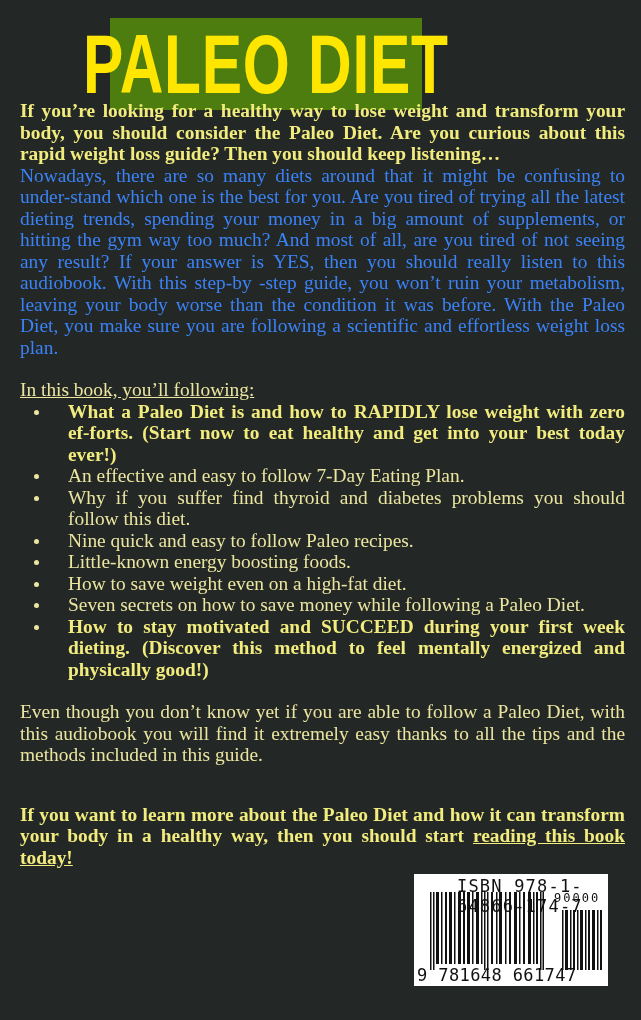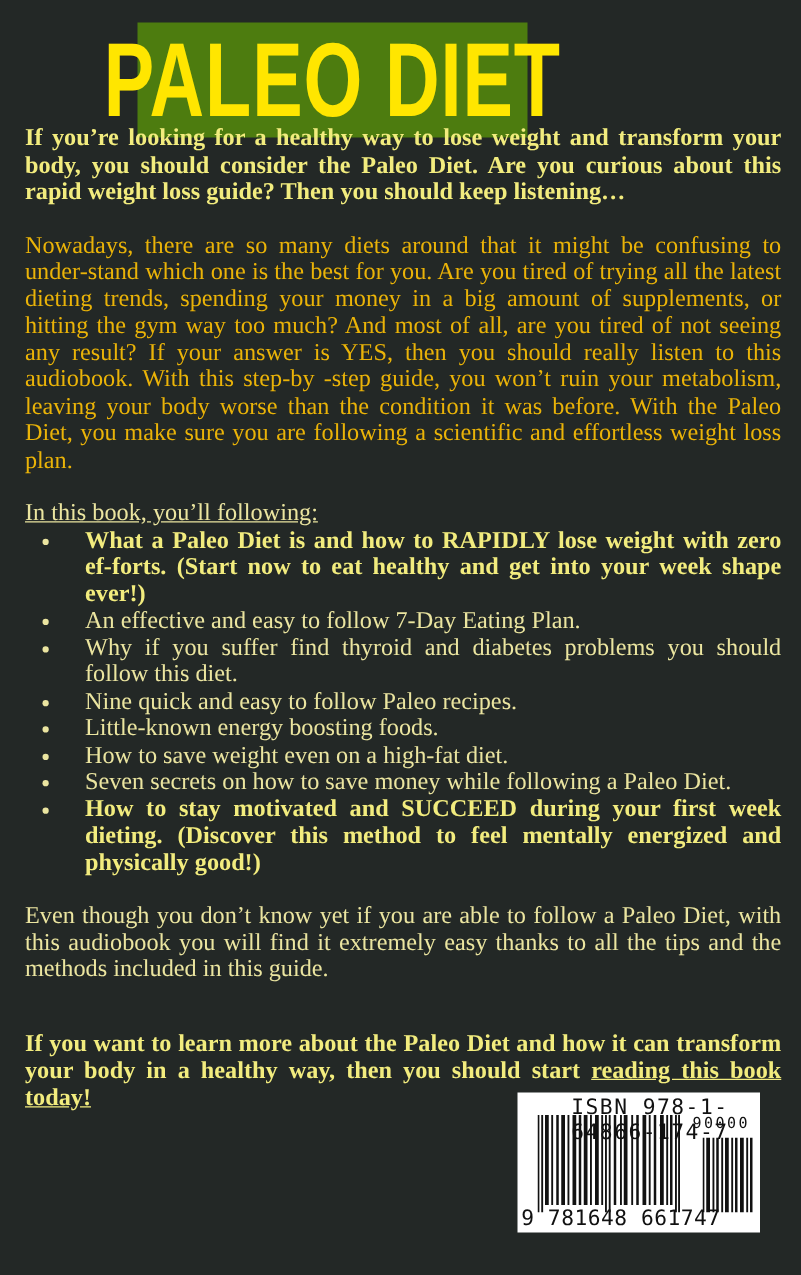--- a/index.html
+++ b/index.html
@@ -21,21 +21,21 @@
     color: #ffe600; letter-spacing: 1px;
     transform: scaleX(0.72); transform-origin: center;
     white-space: nowrap;
   }
   .content {
     position: absolute; left: 20px; top: 100px; width: 605px;
     font-size: 19.4px; line-height: 21.5px;
   }
   p { margin: 0; text-align: justify; }
   .intro { font-weight: bold; color: #f2ec7e; }
-  .body-p { margin-top: 21px; color: #eab308; }
+  .body-p { color: #3b82f6; }
   .discover-head { margin-top: 21px; text-decoration: underline; color: #ebe5a0; }
   ul { margin: 0; padding: 0 0 0 48px; list-style: none; }
   li { position: relative; text-align: justify; color: #ebe5a0; }
   li::before {
     content: ""; position: absolute; left: -34px; top: 9px;
     width: 5px; height: 5px; border-radius: 50%; background: #ebe5a0;
   }
   li.bold { font-weight: bold; color: #f2ec7e; }
   .closing { margin-top: 21px; color: #ebe5a0; }
   .cta { margin-top: 38px; font-weight: bold; color: #f2ec7e; }
@@ -56,21 +56,21 @@
 
 <div class="title-box">
   <div class="title">PALEO DIET</div>
 </div>
 
 <div class="content">
   <p class="intro">If you’re looking for a healthy way to lose weight and transform your body, you should consider the Paleo Diet. Are you curious about this rapid weight loss guide? Then you should keep listening…</p>
   <p class="body-p">Nowadays, there are so many diets around that it might be confusing to under-stand which one is the best for you. Are you tired of trying all the latest dieting trends, spending your money in a big amount of supplements, or hitting the gym way too much? And most of all, are you tired of not seeing any result? If your answer is YES, then you should really listen to this audiobook. With this step-by -step guide, you won’t ruin your metabolism, leaving your body worse than the condition it was before. With the Paleo Diet, you make sure you are following a scientific and effortless weight loss plan.</p>
   <p class="discover-head">In this book, you’ll following:</p>
   <ul>
-    <li class="bold">What a Paleo Diet is and how to RAPIDLY lose weight with zero ef-forts. (Start now to eat healthy and get into your week shape ever!)</li>
+    <li class="bold">What a Paleo Diet is and how to RAPIDLY lose weight with zero ef-forts. (Start now to eat healthy and get into your best today ever!)</li>
     <li>An effective and easy to follow 7-Day Eating Plan.</li>
     <li>Why if you suffer find thyroid and diabetes problems you should follow this diet.</li>
     <li>Nine quick and easy to follow Paleo recipes.</li>
     <li>Little-known energy boosting foods.</li>
     <li>How to save weight even on a high-fat diet.</li>
     <li>Seven secrets on how to save money while following a Paleo Diet.</li>
     <li class="bold">How to stay motivated and SUCCEED during your first week dieting. (Discover this method to feel mentally energized and physically good!)</li>
   </ul>
   <p class="closing">Even though you don’t know yet if you are able to follow a Paleo Diet, with this audiobook you will find it extremely easy thanks to all the tips and the methods included in this guide.</p>
   <p class="cta"><span>If you want to learn more about the Paleo Diet and how it can transform your body in a healthy way, then you should start </span><span class="cta-link">reading this book today!</span></p>

